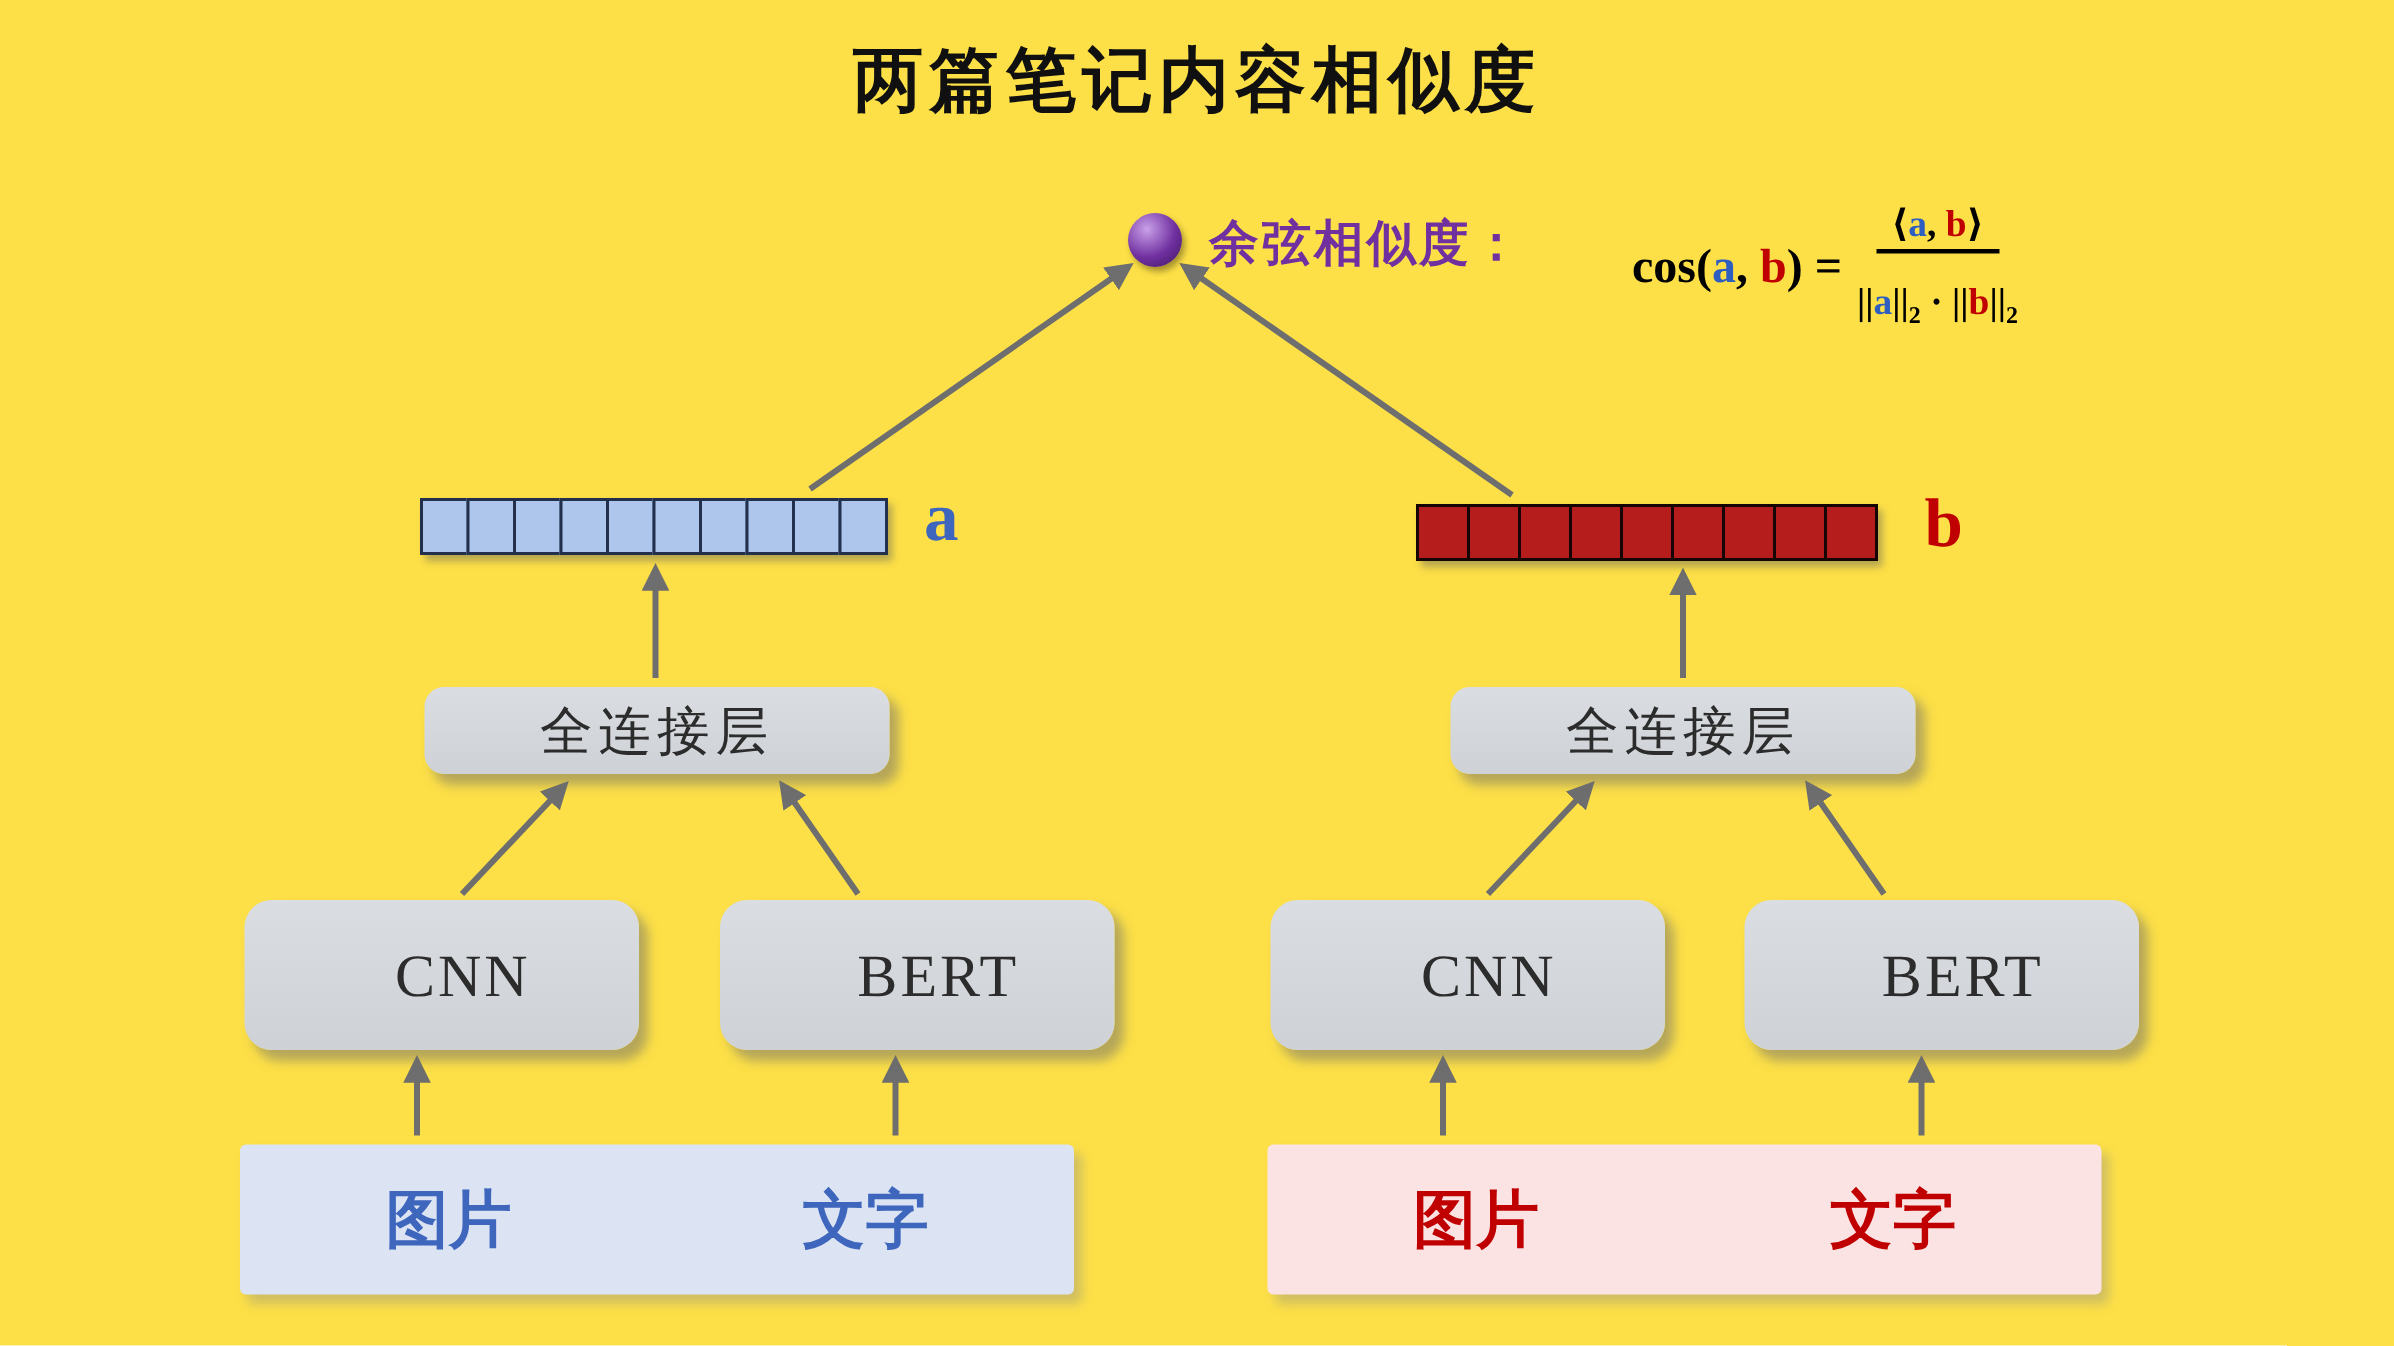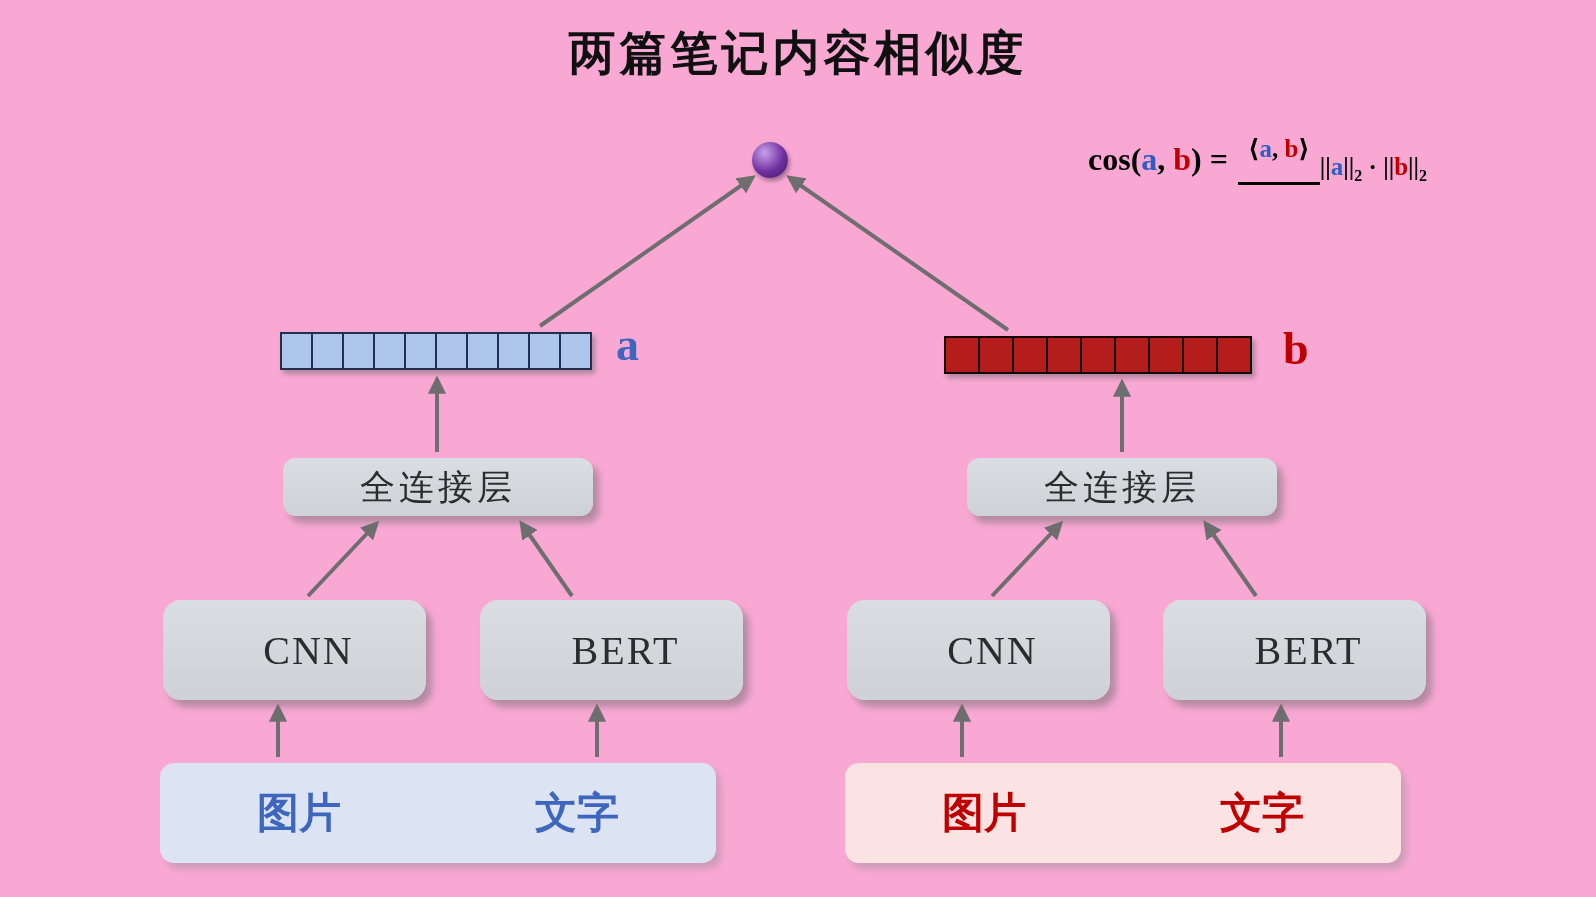--- a/index.html
+++ b/index.html
@@ -1,17 +1,17 @@
 <!DOCTYPE html>
 <html style="--left-cell: #aec6ec; --left-accent: #3e66bd; --left-bg: #dce4f4; --right-cell: #b51d1d; --right-accent: #c00000; --right-bg: #fbe3e3; --purple: #7030a0; --arrow: #6e6e6e;"><head>
 <meta charset="utf-8">
 <style>
   html,body{margin:0;padding:0;background:#ffffff;}
   #page{
-    position:relative;width:1596px;height:897px;background:#f9a8d4;overflow:hidden;
+    position:relative;width:1596px;height:897px;background:#fde047;overflow:hidden;
     font-family:"Liberation Serif","DejaVu Serif",serif;
   }
   
   .title{
     position:absolute;top:22px;left:0;width:100%;text-align:center;
     font-size:47px;font-weight:900;color:#101010;letter-spacing:4px;
   }
   
   #arrows{position:absolute;top:0;left:0;width:1596px;height:897px;pointer-events:none;}
   #arrows line{stroke:var(--arrow,#6e6e6e);stroke-width:4;}
@@ -25,21 +25,21 @@
   .cos-label{
     position:absolute;left:806px;top:140px;font-size:33px;font-weight:900;
     color:var(--purple,#7030a0);letter-spacing:2px;
   }
   .formula{
     position:absolute;left:1088px;top:134px;display:flex;align-items:center;
     font-size:32px;font-weight:700;color:#000;
   }
   .formula .blue{color:#2e5fc0;}
   .formula .red{color:#c00000;}
-  .fraction{display:inline-flex;flex-direction:row;margin-left:10px;font-size:25px;}
+  .fraction{display:inline-flex;flex-direction:column;align-items:center;margin-left:10px;font-size:25px;}
   .fraction .num{padding:0 10px 2px 10px;border-bottom:3px solid #000;}
   .fraction .den{padding-top:19px;}
   .sub{font-size:16px;vertical-align:-6px;font-weight:900;}
   
   .vector{position:absolute;display:flex;box-shadow:3px 4px 5px rgba(90,90,90,0.45);}
   .vector .cell{box-sizing:border-box;border:2px solid #1d1d1d;margin-left:-2px;}
   .vector .cell:first-child{margin-left:0;}
   #vector-a .cell{width:33px;height:38px;background:var(--left-cell,#aec6ec);border-color:#23304d;}
   #vector-b .cell{width:36px;height:38px;background:var(--right-cell,#b51d1d);border-color:#140404;}
   .vec-label{position:absolute;font-size:46px;font-weight:900;}
@@ -48,21 +48,21 @@
   
   .gbox{
     position:absolute;background:linear-gradient(180deg,#dadde1,#ced2d7);
     border-radius:12px;box-shadow:6px 7px 7px rgba(110,110,110,0.5);
     display:flex;align-items:center;justify-content:center;color:#2c2c2c;
   }
   .fcbox{width:310px;height:58px;font-size:35px;letter-spacing:4px;border-radius:13px;}
   .modelbox{width:235px;height:100px;font-size:40px;border-radius:18px;letter-spacing:2px;padding-left:28px;}
   
   .inputs{
-    position:absolute;top:763px;width:556px;height:100px;border-radius:14px;
+    position:absolute;top:763px;width:556px;height:100px;border-radius:4px;
     display:flex;align-items:center;justify-content:space-around;
     font-size:42px;font-weight:900;box-shadow:5px 6px 7px rgba(140,140,140,0.4);
   }
   #inputs-left{left:160px;background:var(--left-bg,#dce4f4);color:var(--left-accent,#4472c4);}
   #inputs-right{left:845px;background:var(--right-bg,#fbe3e3);color:var(--right-accent,#c00000);}
 </style>
 </head>
 <body>
 
 <div id="page">
@@ -83,20 +83,21 @@
     <line x1="572" y1="596" x2="522" y2="524" marker-end="url(#ah)"></line>
     <line x1="992" y1="596" x2="1060" y2="524" marker-end="url(#ah)"></line>
     <line x1="1256" y1="596" x2="1206" y2="524" marker-end="url(#ah)"></line>
     <line x1="278" y1="757" x2="278" y2="708" marker-end="url(#ah)"></line>
     <line x1="597" y1="757" x2="597" y2="708" marker-end="url(#ah)"></line>
     <line x1="962" y1="757" x2="962" y2="708" marker-end="url(#ah)"></line>
     <line x1="1281" y1="757" x2="1281" y2="708" marker-end="url(#ah)"></line>
   </svg>
 
   <div class="dot"></div>
+  <div class="cos-label">余弦相似度：</div>
 
   <div class="formula">
     <span><span>cos(</span><span class="blue">a</span><span>, </span><span class="red">b</span><span>) =</span></span>
     <span class="fraction">
       <span class="num"><span>⟨</span><span class="blue">a</span><span>, </span><span class="red">b</span><span>⟩</span></span>
       <span class="den"><span>||</span><span class="blue">a</span><span>||</span><span class="sub">2</span><span> · </span><span>||</span><span class="red">b</span><span>||</span><span class="sub">2</span></span>
     </span>
   </div>
 
   <div id="vector-a" class="vector" style="left:280px;top:332px;">

